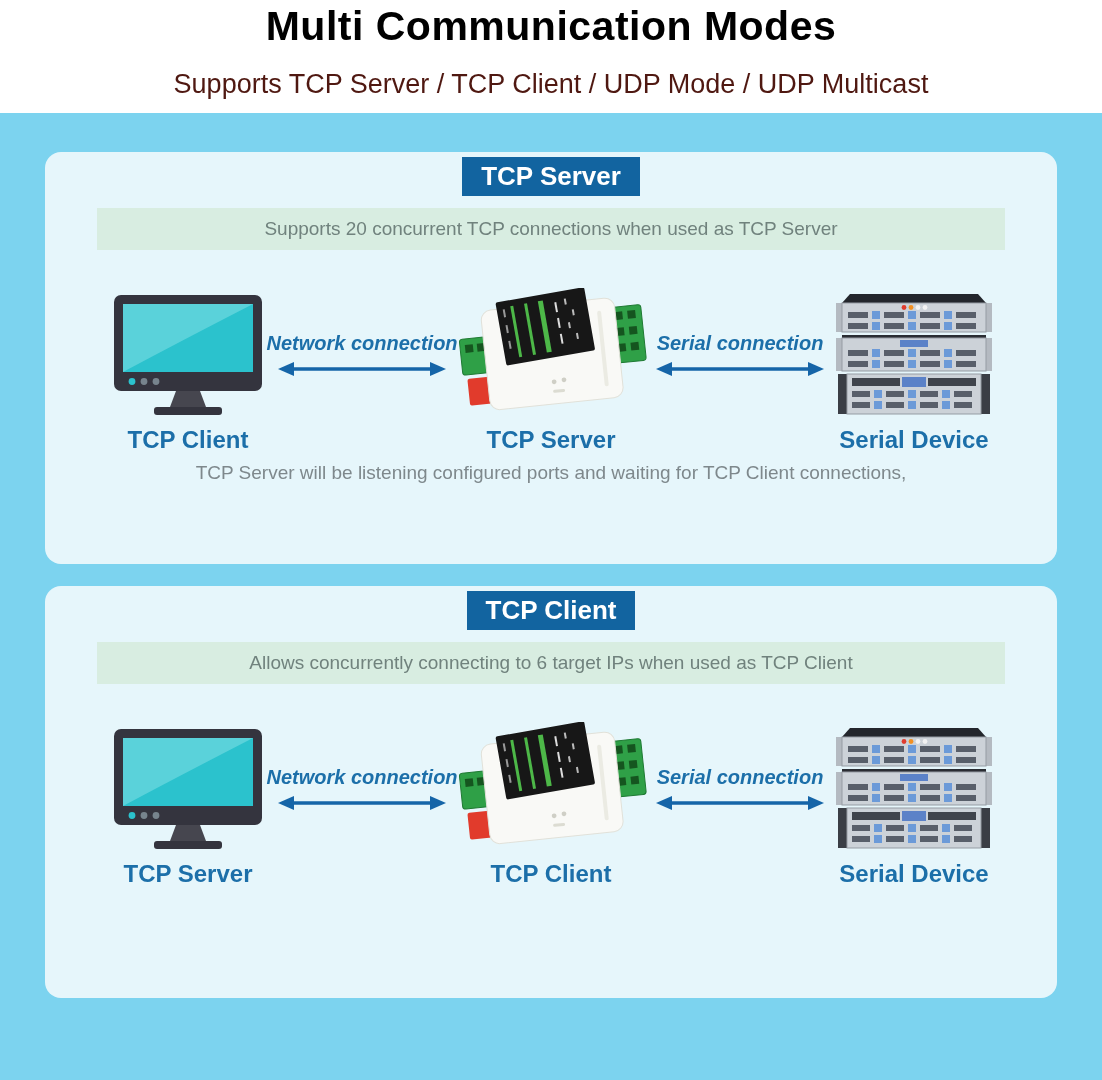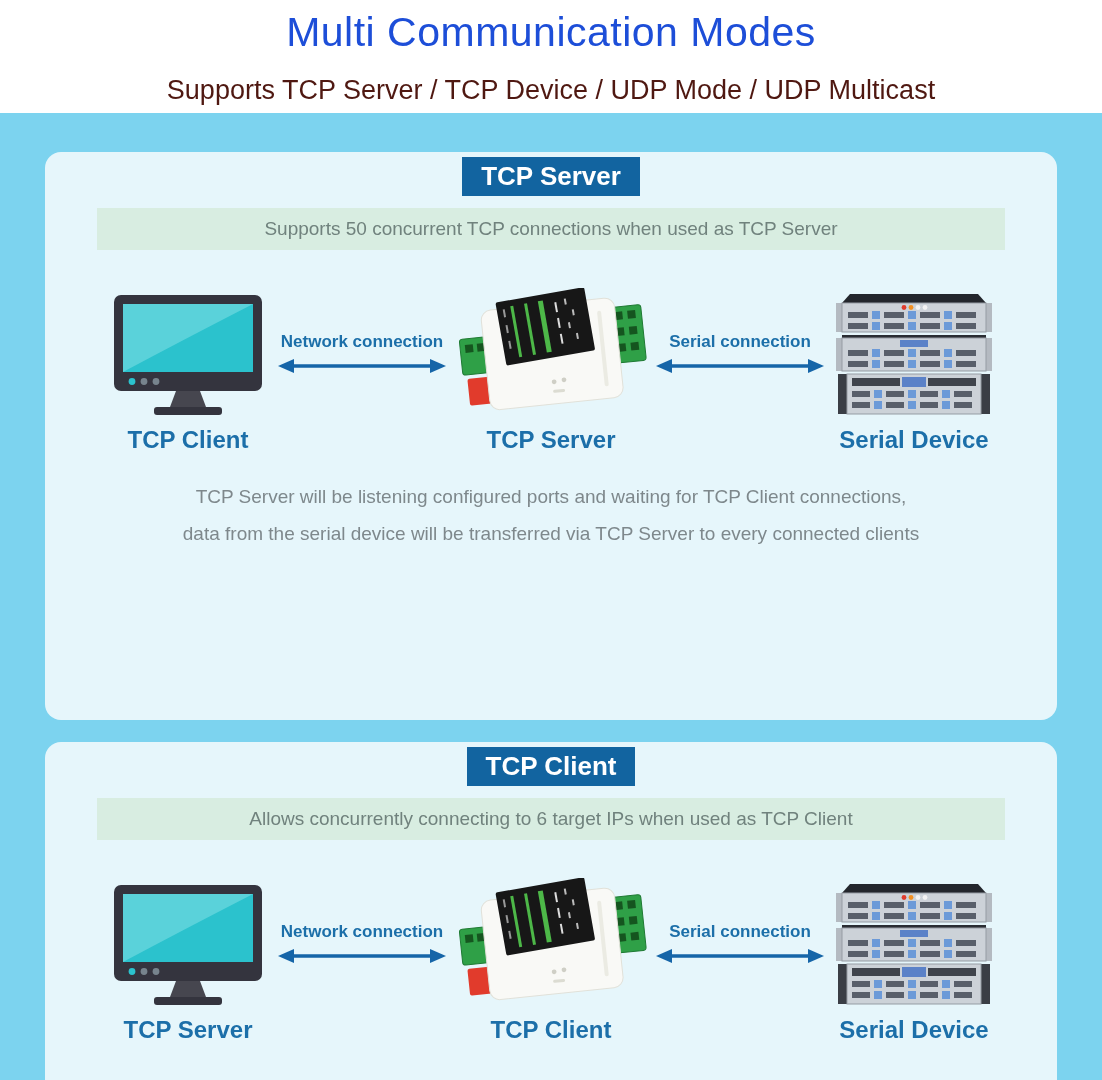--- a/index.html
+++ b/index.html
@@ -3,33 +3,33 @@
 <meta charset="utf-8">
 <style>
   html,body{margin:0;padding:0;}
   body{
     width:1102px;height:1080px;overflow:hidden;background:#ffffff;
     font-family:"Liberation Sans","DejaVu Sans",sans-serif;
     -webkit-font-smoothing:antialiased;
   }
   .header{height:113px;text-align:center;background:#ffffff;}
   .page-title{
-    margin:0;padding-top:8px;font-size:41px;line-height:48px;
-    font-weight:400;color:#1d4ed8;letter-spacing:.5px;
+    margin:0;padding-top:2px;font-size:41px;line-height:48px;
+    font-weight:700;color:#000000;letter-spacing:.5px;
   }
   .page-subtitle{
     margin:19px 0 0 0;font-size:27px;line-height:30px;
     font-weight:400;color:#4f1811;
   }
   .stage{
     box-sizing:border-box;width:1102px;height:967px;
     background:#7cd3ef;padding:39px 45px 0 45px;
   }
   .panel{
-    box-sizing:border-box;width:1012px;height:568px;
+    box-sizing:border-box;width:1012px;height:412px;
     background:#e6f6fb;border-radius:16px;overflow:hidden;
   }
   .panel + .panel{margin-top:22px;}
   .panel-header{text-align:center;margin-top:5px;}
   .badge{
     display:inline-block;background:#1264a0;color:#ffffff;
     font-size:26px;font-weight:600;line-height:39px;padding:0 19px;
   }
   .banner{
     margin:12px 52px 0 52px;height:42px;line-height:42px;
@@ -44,23 +44,23 @@
   .node.device{width:220px;}
   .icon-box{height:140px;display:flex;align-items:flex-end;justify-content:center;}
   .node-label{
     margin-top:10px;font-size:24px;font-weight:600;color:#1c6fa9;
     white-space:nowrap;text-align:center;
   }
   .connection{
     width:150px;display:flex;flex-direction:column;align-items:center;
     padding-top:56px;
   }
-  .conn-label{font-size:17px;font-weight:600;color:#1c6fa9;white-space:nowrap;}
+  .conn-label{font-size:20px;font-weight:600;color:#1c6fa9;white-space:nowrap;font-style:italic;}
   .conn-label + svg{margin-top:6px;}
-  .description{margin-top:24px;text-align:center;color:#7e888c;font-size:19px;}
+  .description{text-align:center;color:#7e888c;font-size:19px;}
   .description div{line-height:37px;white-space:nowrap;}
 </style>
 </head>
 <body>
 
 <svg width="0" height="0" style="position:absolute">
   <defs>
     <g id="icon-monitor">
       <rect x="1" y="1" width="148" height="96" rx="7" fill="#34343e"></rect>
       <rect x="10" y="10" width="130" height="68" fill="#2bc2cd"></rect>
@@ -173,30 +173,30 @@
     <g id="icon-arrow">
       <line x1="10" y1="8" x2="158" y2="8" stroke="#1565a8" stroke-width="3.6"></line>
       <polygon points="0,8 16,1 16,15" fill="#1565a8"></polygon>
       <polygon points="168,8 152,1 152,15" fill="#1565a8"></polygon>
     </g>
   </defs>
 </svg>
 
 <div class="header">
   <h1 class="page-title">Multi Communication Modes</h1>
-  <div class="page-subtitle">Supports TCP Server / TCP Device / UDP Mode / UDP Multicast</div>
+  <div class="page-subtitle">Supports TCP Server / TCP Client / UDP Mode / UDP Multicast</div>
 </div>
 
 <div class="stage">
 
   <div class="panel">
     <div class="panel-header">
       <span class="badge">TCP Server</span>
     </div>
-    <div class="banner">Supports 50 concurrent TCP connections when used as TCP Server</div>
+    <div class="banner">Supports 20 concurrent TCP connections when used as TCP Server</div>
     <div class="diagram">
       <div class="node">
         <div class="icon-box">
           <svg width="150" height="122" viewBox="0 0 150 122">
               <use href="#icon-monitor"></use>
             </svg>
         </div>
         <div class="node-label">TCP Client</div>
       </div>
       <div class="connection">
@@ -223,21 +223,20 @@
         <div class="icon-box">
           <svg width="160" height="126" viewBox="0 0 160 126">
               <use href="#icon-servers"></use>
             </svg>
         </div>
         <div class="node-label">Serial Device</div>
       </div>
     </div>
     <div class="description">
       <div>TCP Server will be listening configured ports and waiting for TCP Client connections,</div>
-      <div>data from the serial device will be transferred via TCP Server to every connected clients</div>
     </div>
   </div>
 
   <div class="panel">
     <div class="panel-header">
       <span class="badge">TCP Client</span>
     </div>
     <div class="banner">Allows concurrently connecting to 6 target IPs when used as TCP Client</div>
     <div class="diagram">
       <div class="node">

